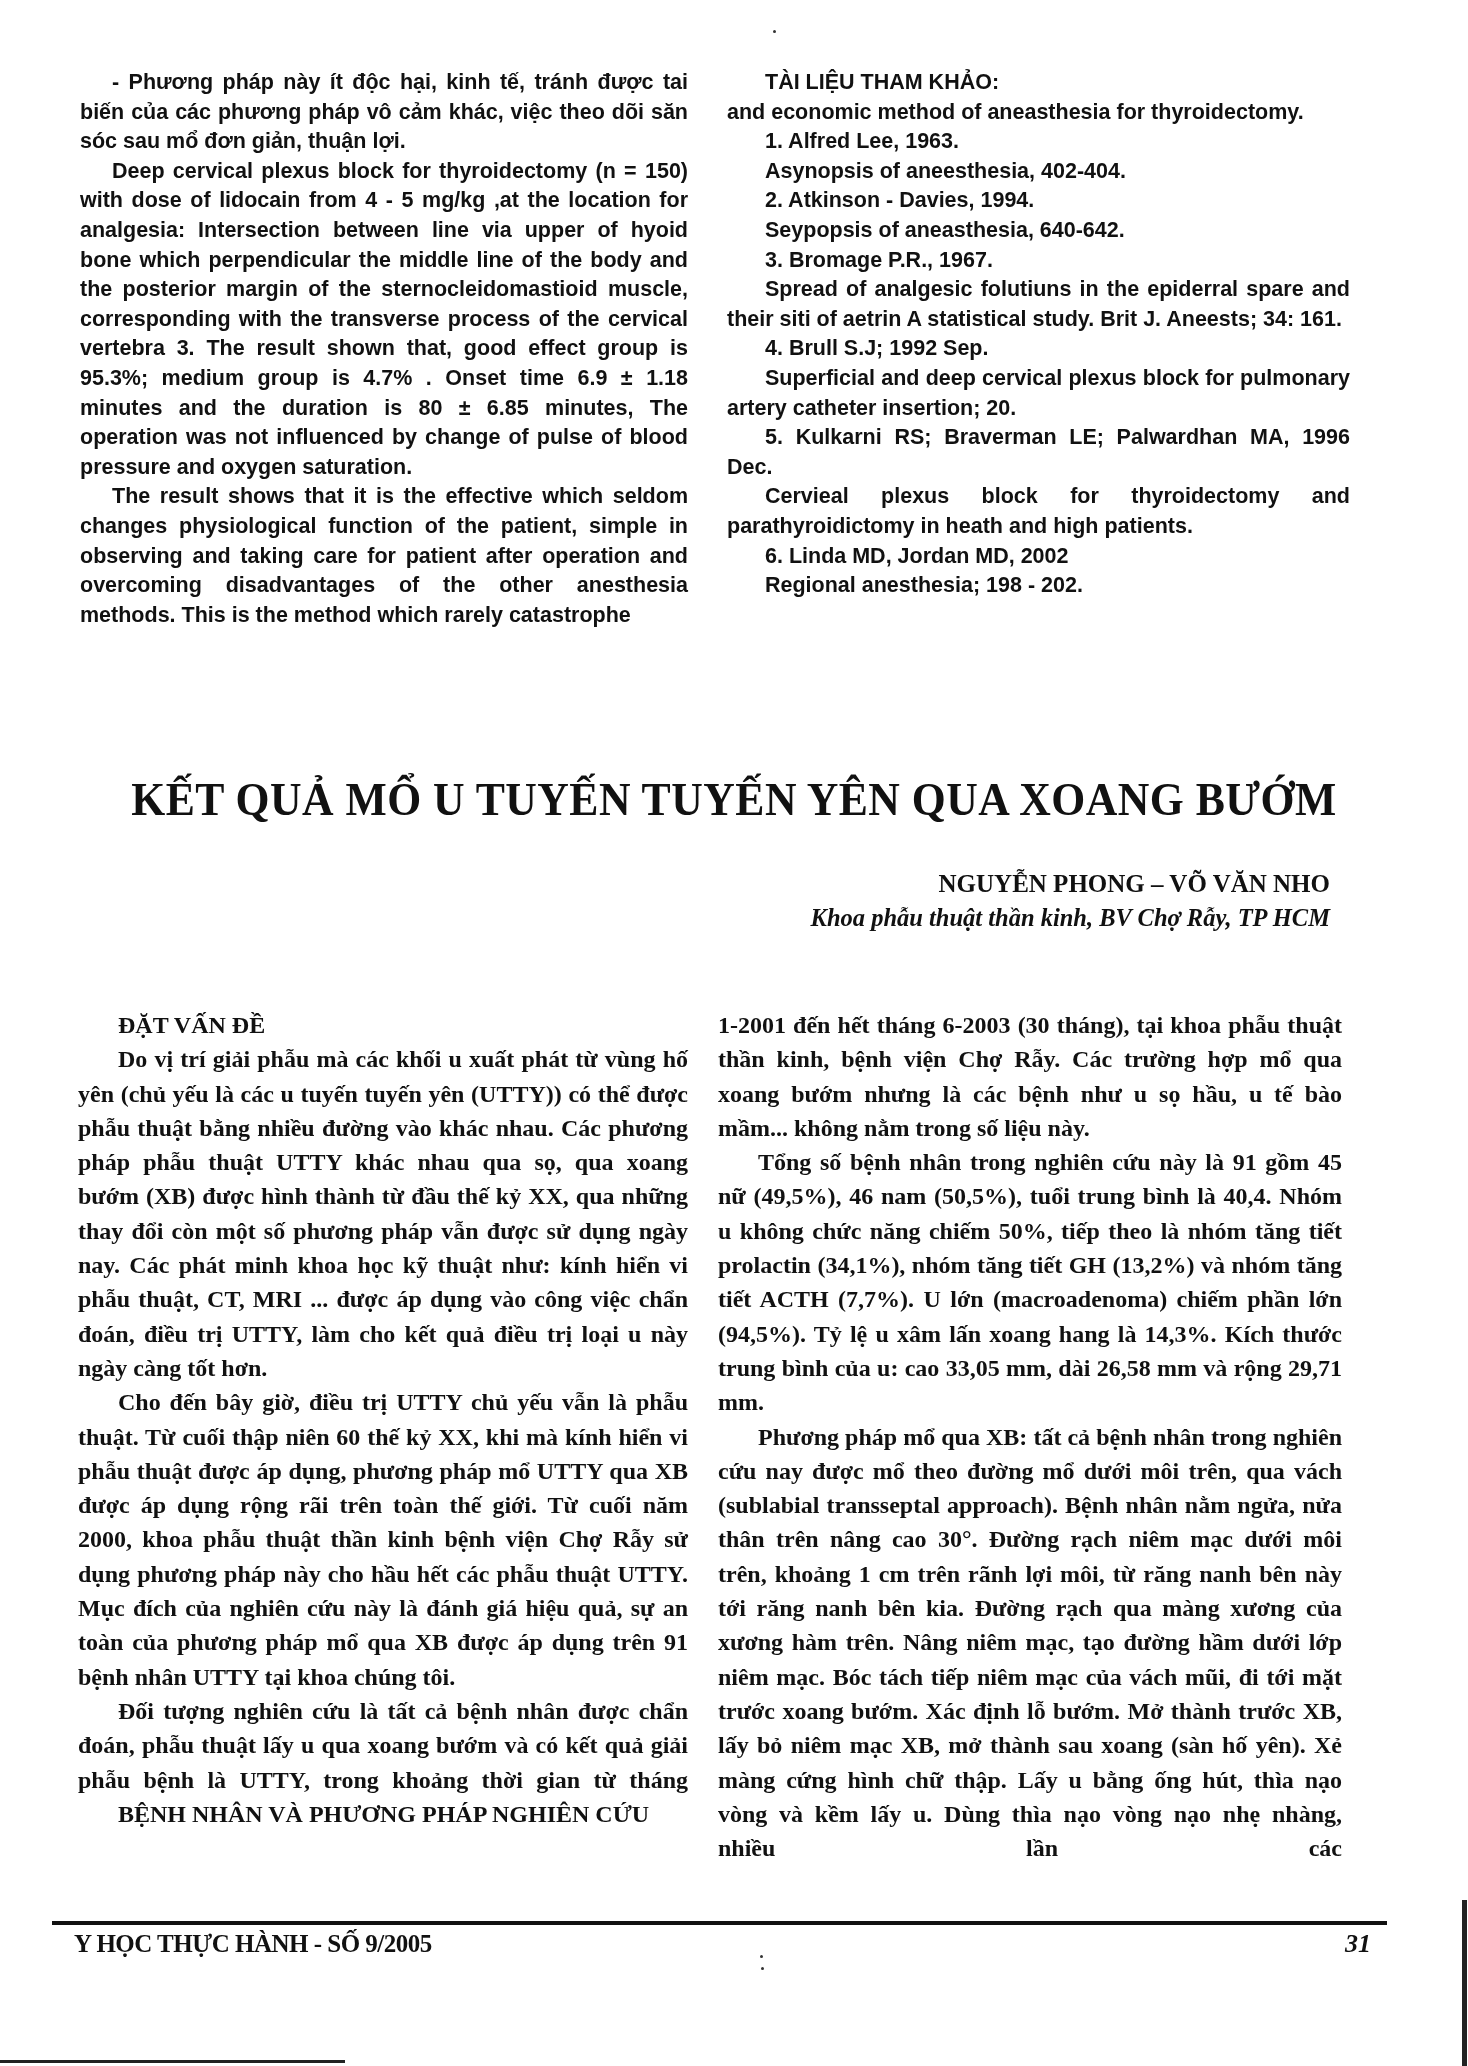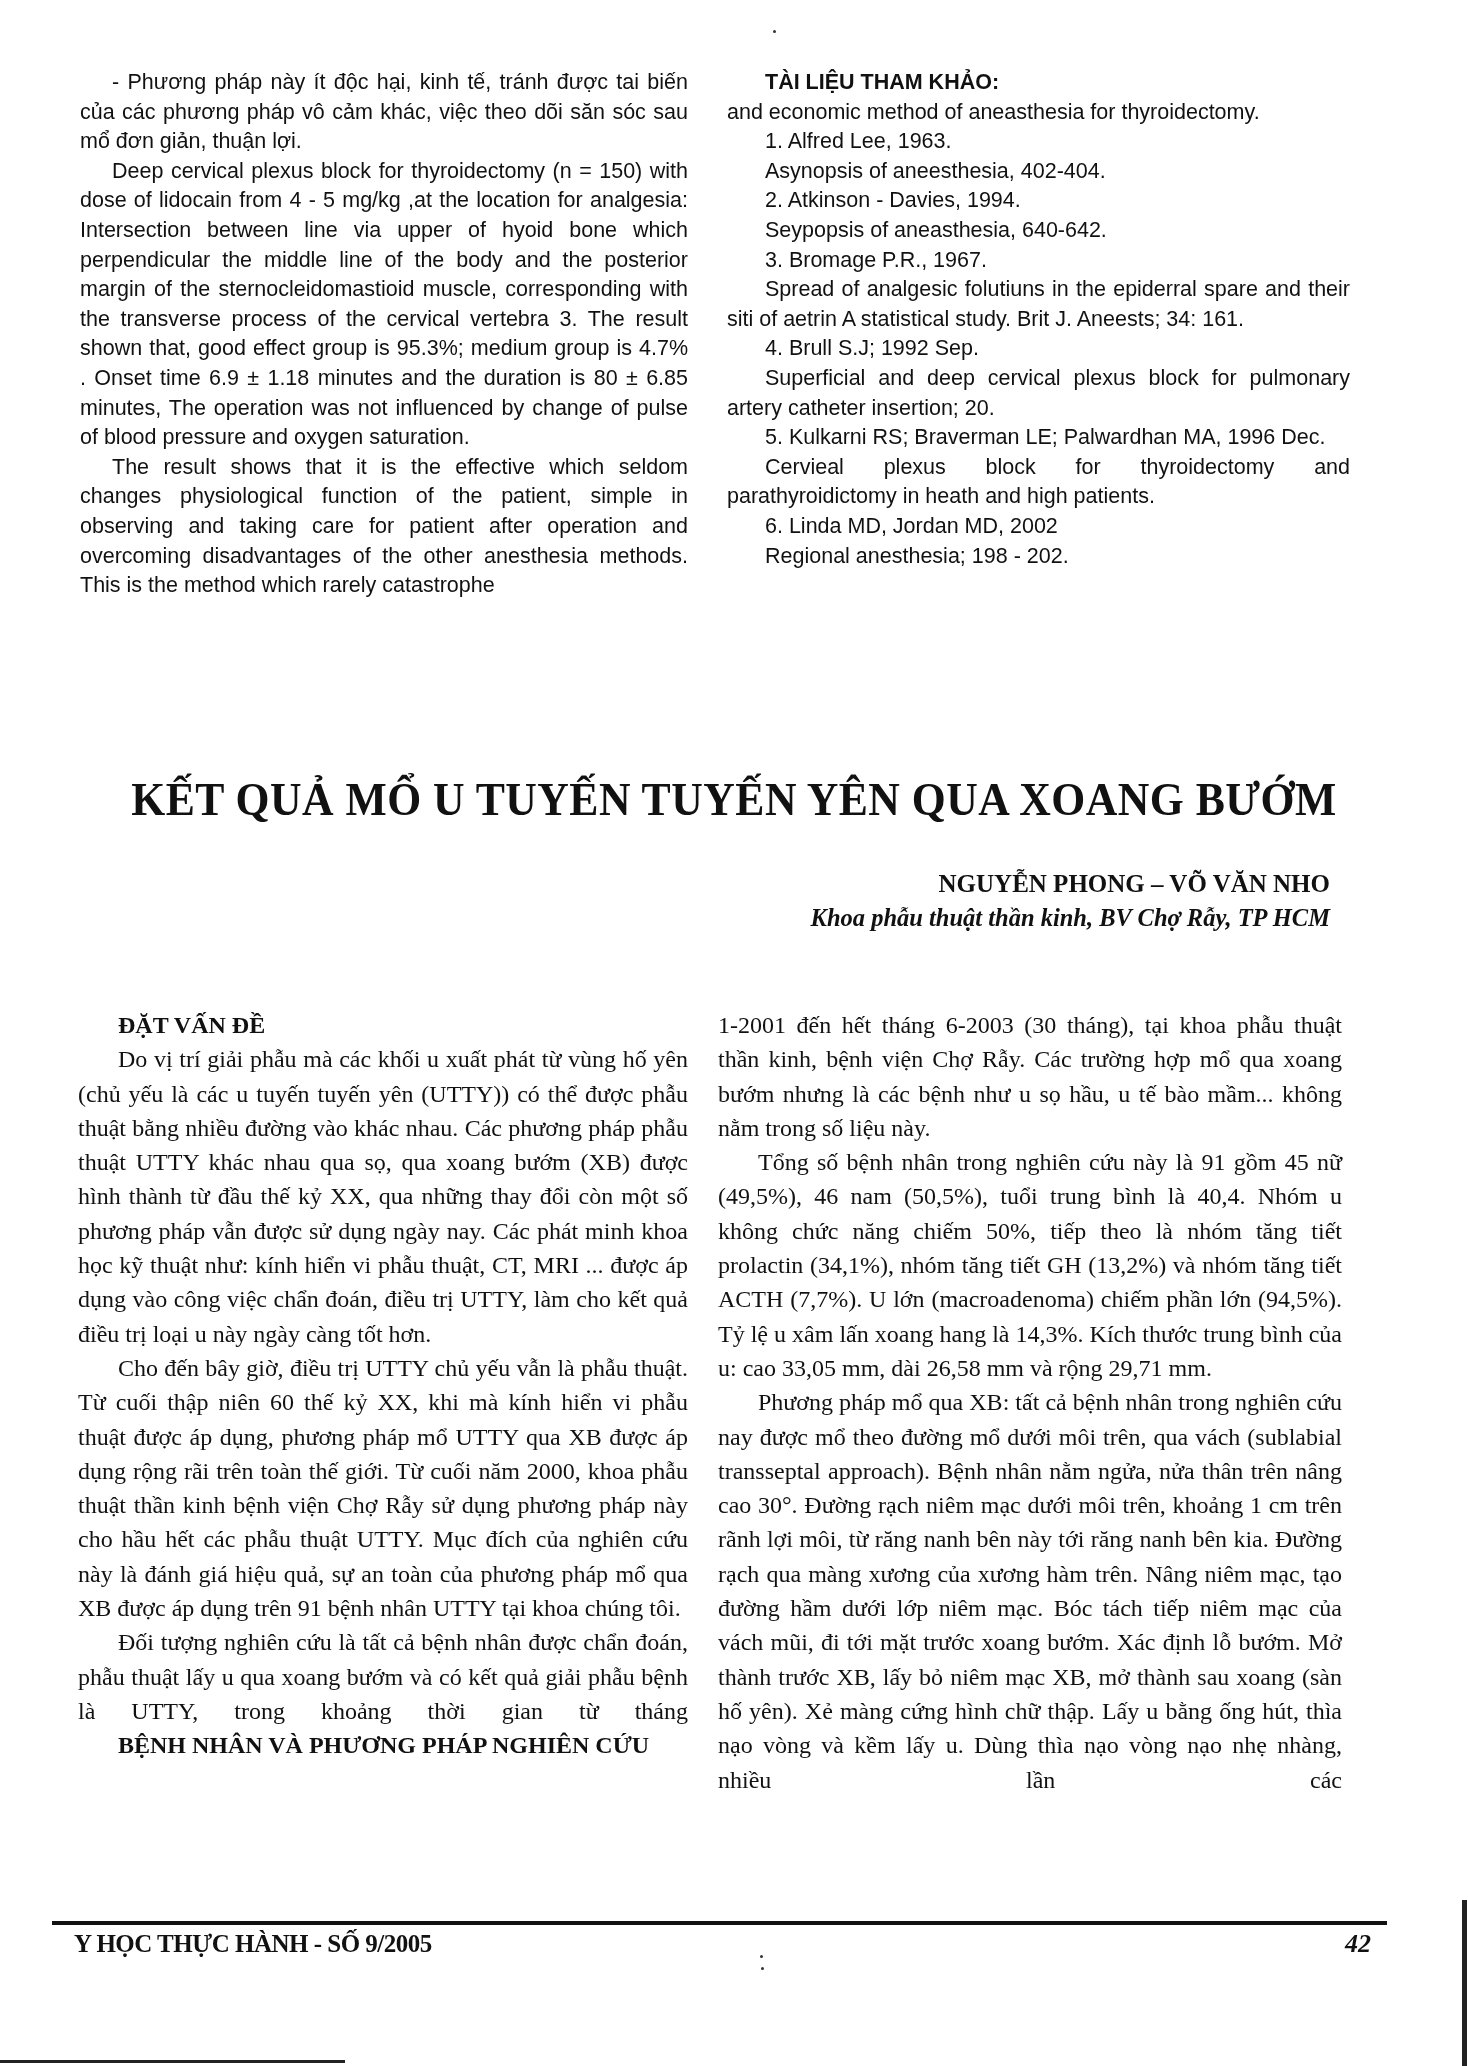--- a/index.html
+++ b/index.html
@@ -5,21 +5,21 @@
   html, body { margin:0; padding:0; background:#ffffff; }
   body { width:1468px; height:2066px; position:relative; overflow:hidden; color:#111; }
   .abs { position:absolute; }
   .sans { font-family:"Liberation Sans", "DejaVu Sans", sans-serif; }
   .serif { font-family:"Liberation Serif", "DejaVu Serif", serif; }
 
   
   .col-top { top:68px; font-size:21.5px; line-height:29.6px; text-align:justify; }
   #top-left { left:80px; width:608px; }
   #top-right { left:727px; width:623px; }
-  .p { margin:0; }
+  .p { margin:0;font-weight:bold; }
   .ind { text-indent:32px; }
   .ind-r { text-indent:38px; }
   .h-bold { font-weight:bold; }
   .last { text-align-last:left; }
 
   
   #title { top:772px; left:0; width:1468px; text-align:center; font-size:47px; font-weight:bold; letter-spacing:0.5px; transform:scaleX(0.93); }
   #authors { top:870px; right:138px; text-align:right; font-size:25px; font-weight:bold; }
   #affil { top:904px; right:138px; text-align:right; font-size:24.5px; font-weight:bold; font-style:italic; }
 
@@ -90,19 +90,19 @@
 </div>
 
 <div id="bot-right" class="abs col-bot serif">
   <p class="p">1-2001 đến hết tháng 6-2003 (30 tháng), tại khoa phẫu thuật thần kinh, bệnh viện Chợ Rẫy. Các trường hợp mổ qua xoang bướm nhưng là các bệnh như u sọ hầu, u tế bào mầm... không nằm trong số liệu này.</p>
   <p class="p ind-b">Tổng số bệnh nhân trong nghiên cứu này là 91 gồm 45 nữ (49,5%), 46 nam (50,5%), tuổi trung bình là 40,4. Nhóm u không chức năng chiếm 50%, tiếp theo là nhóm tăng tiết prolactin (34,1%), nhóm tăng tiết GH (13,2%) và nhóm tăng tiết ACTH (7,7%). U lớn (macroadenoma) chiếm phần lớn (94,5%). Tỷ lệ u xâm lấn xoang hang là 14,3%. Kích thước trung bình của u: cao 33,05 mm, dài 26,58 mm và rộng 29,71 mm.</p>
   <p class="p ind-b" style="text-align-last:justify;">Phương pháp mổ qua XB: tất cả bệnh nhân trong nghiên cứu nay được mổ theo đường mổ dưới môi trên, qua vách (sublabial transseptal approach). Bệnh nhân nằm ngửa, nửa thân trên nâng cao 30°. Đường rạch niêm mạc dưới môi trên, khoảng 1 cm trên rãnh lợi môi, từ răng nanh bên này tới răng nanh bên kia. Đường rạch qua màng xương của xương hàm trên. Nâng niêm mạc, tạo đường hầm dưới lớp niêm mạc. Bóc tách tiếp niêm mạc của vách mũi, đi tới mặt trước xoang bướm. Xác định lỗ bướm. Mở thành trước XB, lấy bỏ niêm mạc XB, mở thành sau xoang (sàn hố yên). Xẻ màng cứng hình chữ thập. Lấy u bằng ống hút, thìa nạo vòng và kềm lấy u. Dùng thìa nạo vòng nạo nhẹ nhàng, nhiều lần các</p>
 </div>
 
 <div id="footer-rule" class="abs"></div>
 <div id="footer-left" class="abs serif">Y HỌC THỰC HÀNH - SỐ 9/2005</div>
-<div id="page-num" class="abs serif">42</div>
+<div id="page-num" class="abs serif">31</div>
 <div id="bottom-rule" class="abs"></div>
 <div id="edge-bar" class="abs"></div>
 
 <div class="abs speck" style="left:773px;top:30px;"></div>
 <div class="abs speck" style="left:760px;top:1955px;"></div>
 <div class="abs speck" style="left:761px;top:1967px;"></div>
 
 </body></html>

